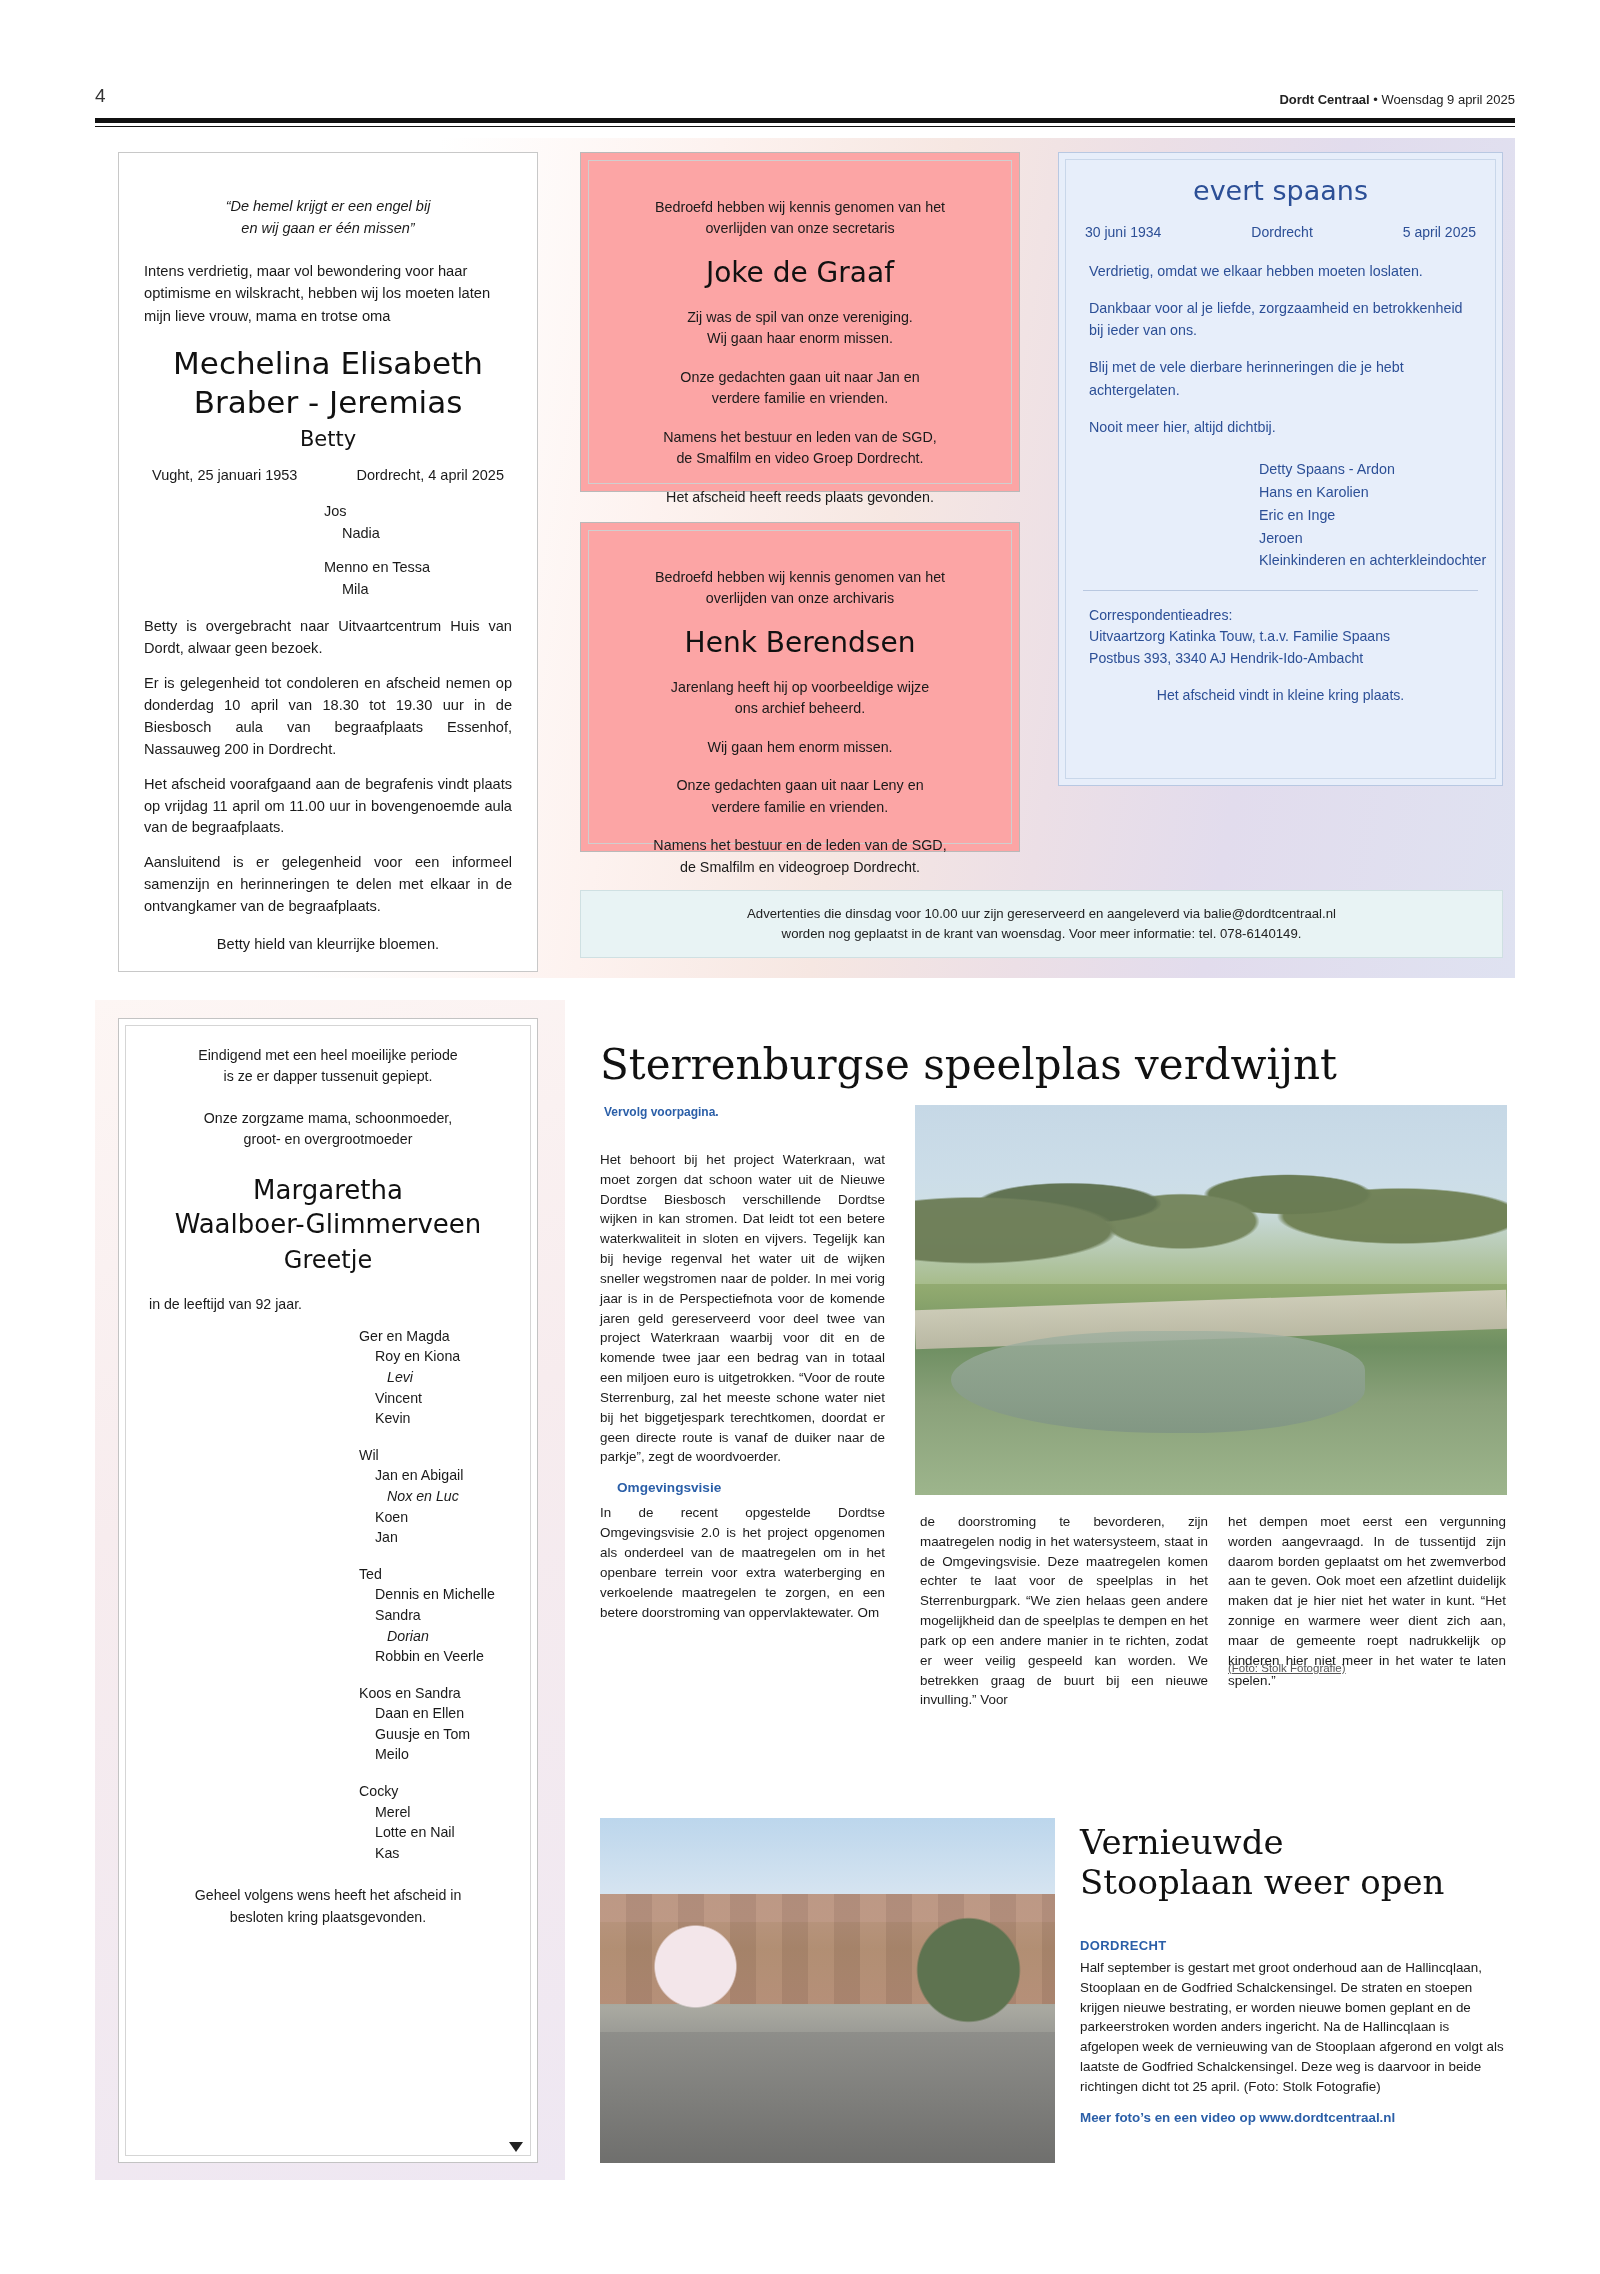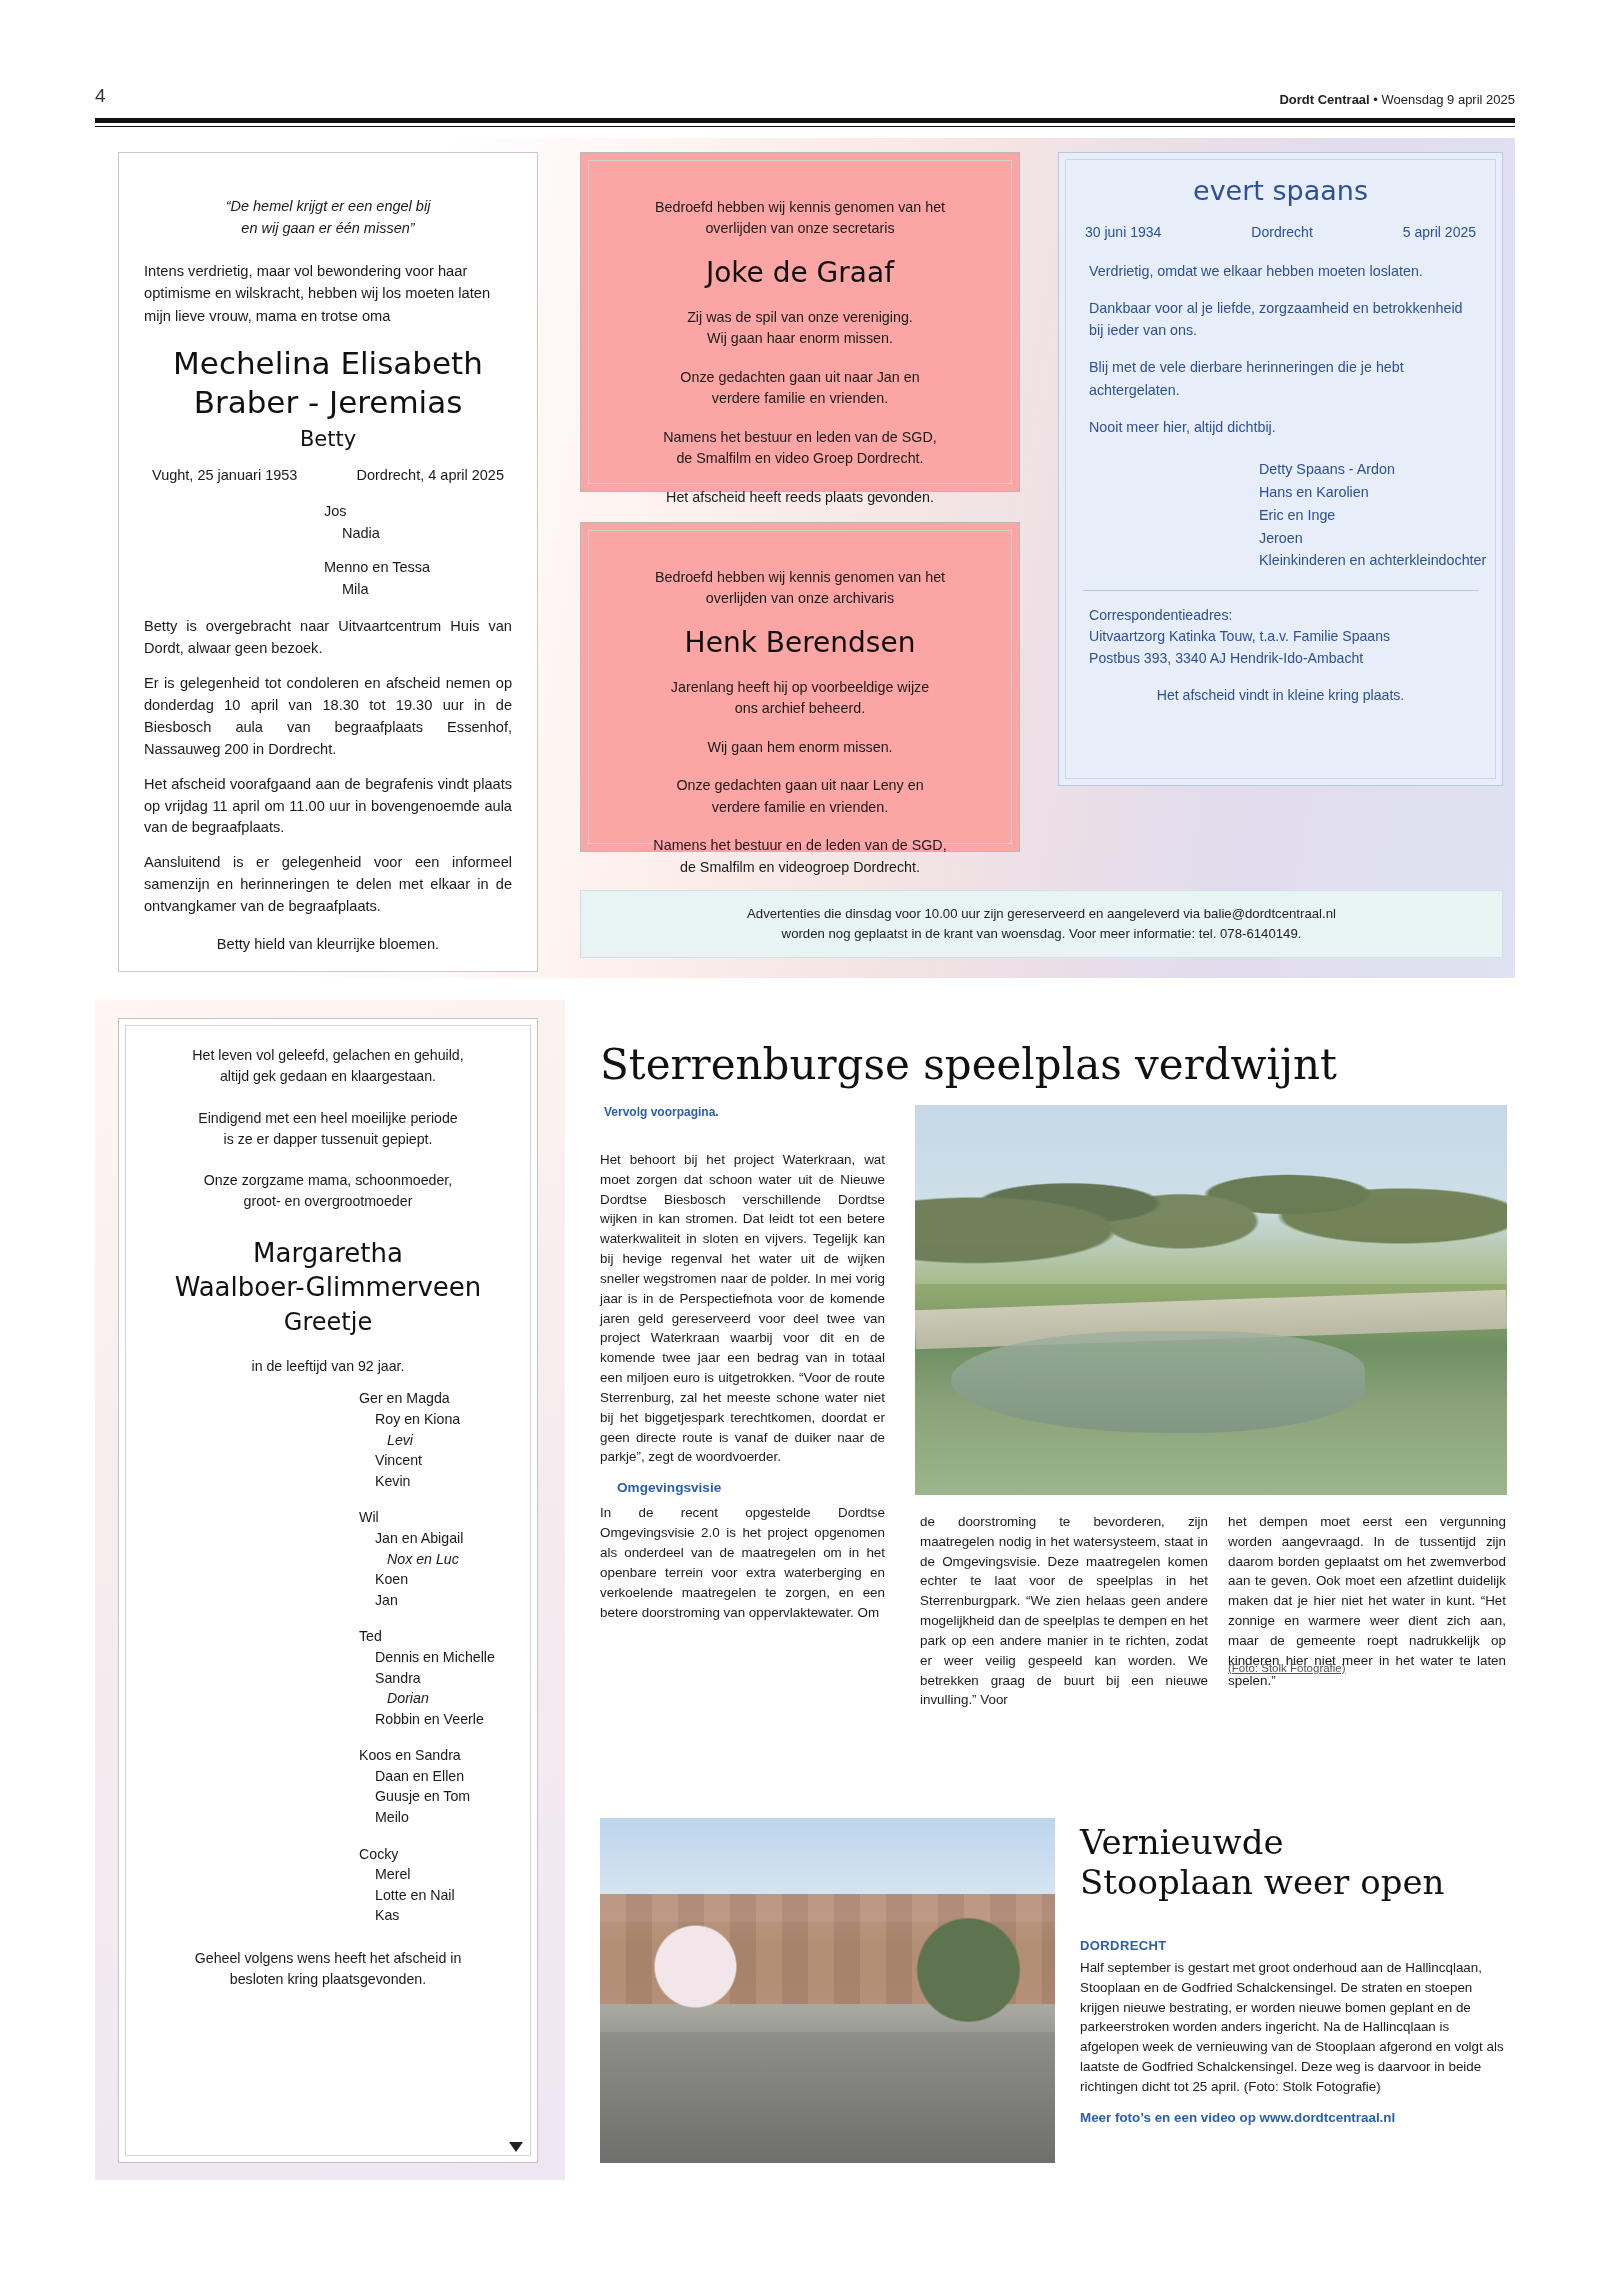--- a/index.html
+++ b/index.html
@@ -283,21 +283,20 @@
     color: #111;
   }
   .ob5-nick {
     font-family: "DejaVu Sans", sans-serif;
     font-size: 24px;
     text-align: center;
     margin: 4px 0 22px 0;
     color: #111;
   }
   .ob5-age {
-    text-align: center;
     font-size: 14.2px;
     margin-bottom: 14px;
   }
   .ob5-thanks {
     text-align: center;
     font-style: italic;
     font-size: 13.6px;
     line-height: 1.5;
     margin-bottom: 24px;
   }
@@ -561,22 +560,20 @@
     <div>Advertenties die dinsdag voor 10.00 uur zijn gereserveerd  en aangeleverd via balie@dordtcentraal.nl</div>
     <div>worden nog geplaatst in de krant van woensdag. Voor meer informatie: tel. 078-6140149.</div>
   </div>
 
   <div class="lowerband"></div>
 
   <div class="card" id="ob5">
     <div class="frame"></div>
     <div class="ob5-pad">
       <div class="ob5-top">
-        <p style="white-space:pre-line">Het leven vol geleefd, gelachen en gehuild,
-altijd gek gedaan en klaargestaan.</p>
         <p style="white-space:pre-line">Eindigend met een heel moeilijke periode
 is ze er dapper tussenuit gepiept.</p>
         <p style="white-space:pre-line">Onze zorgzame mama, schoonmoeder,
 groot- en overgrootmoeder</p>
       </div>
       <div class="ob5-name">
         <div>Margaretha</div>
         <div>Waalboer-Glimmerveen</div>
       </div>
       <div class="ob5-nick">Greetje</div>

